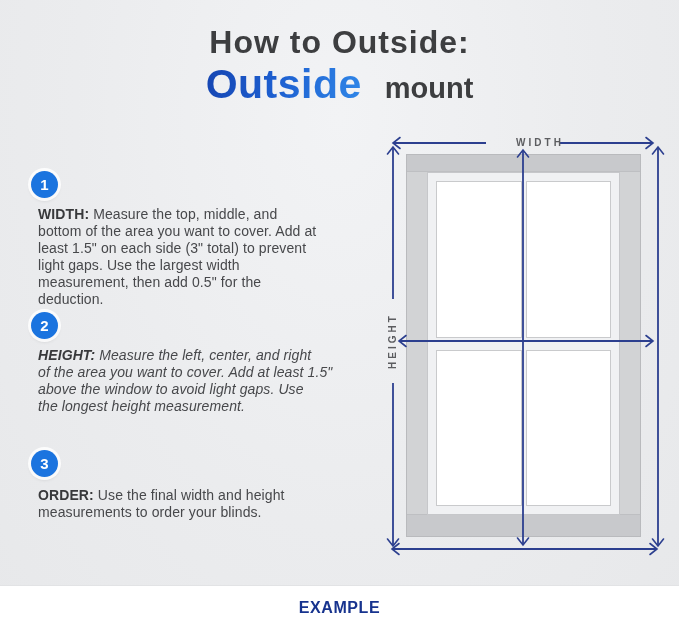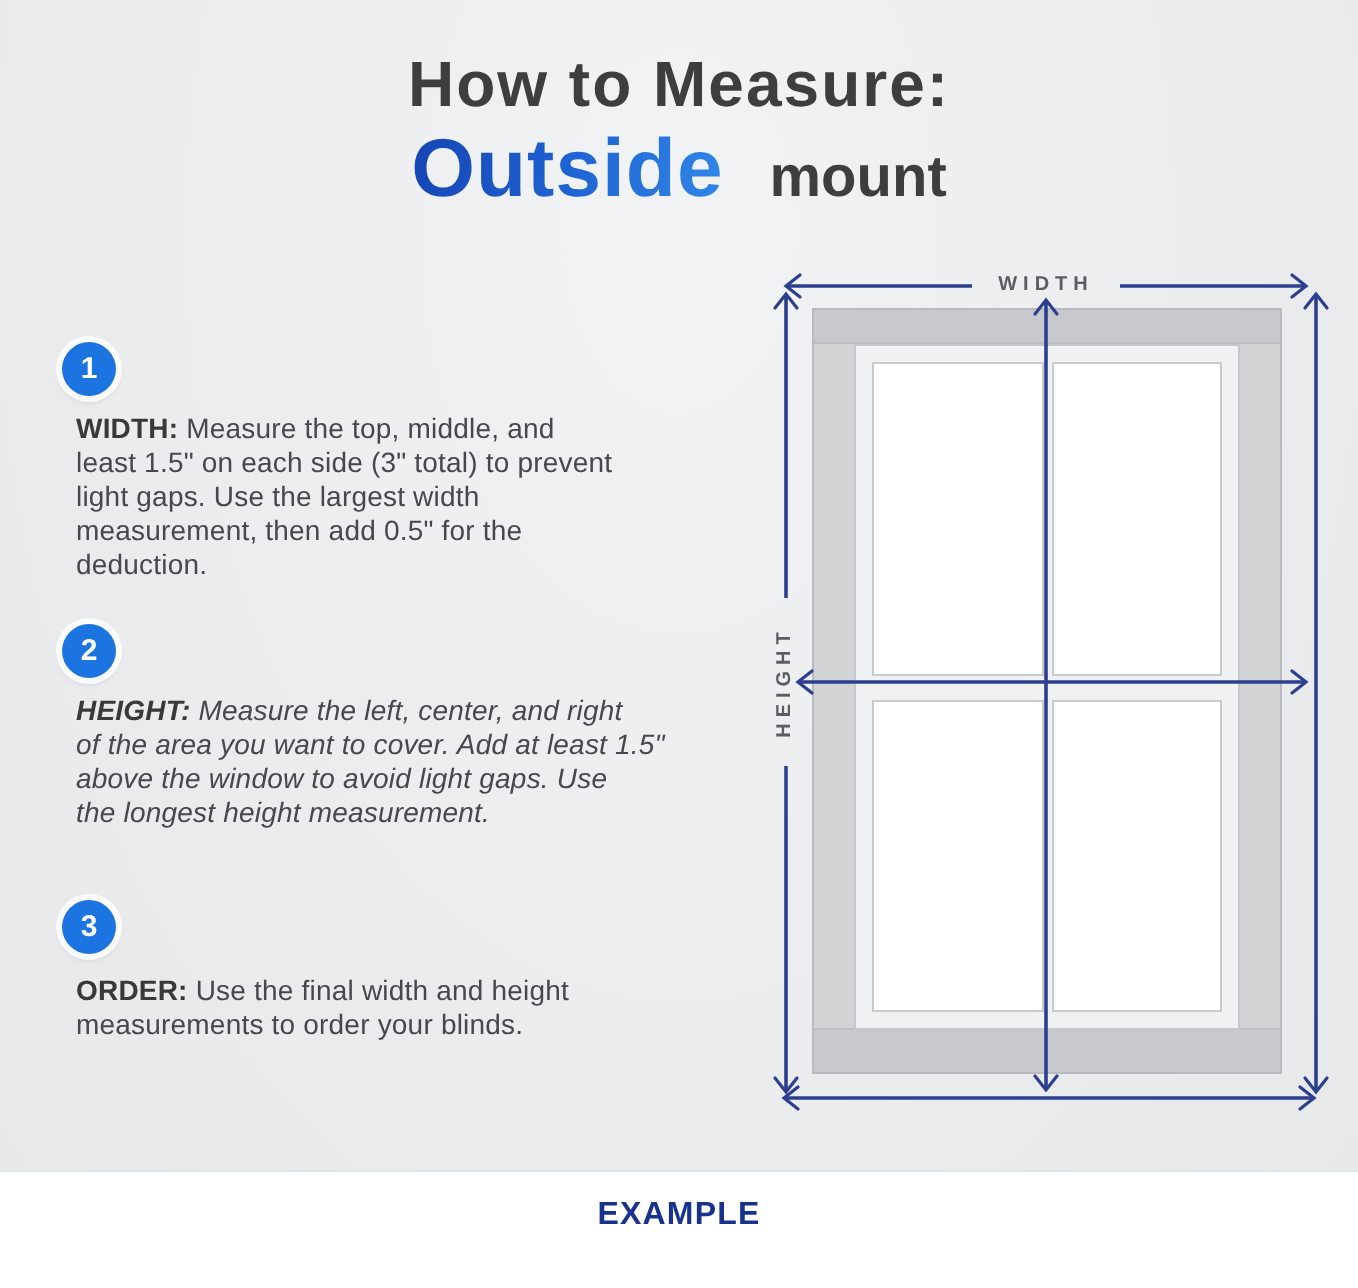--- a/index.html
+++ b/index.html
@@ -63,45 +63,46 @@
   .pane:nth-child(3){ grid-column:1; grid-row:3; }
   .pane:nth-child(4){ grid-column:3; grid-row:3; }
 
   .arrows { position:absolute; left:0; top:0; width:290px; height:430px; }
   .arrows line { stroke:#2c3f8f; stroke-width:1.8; }
 
   .dim-label {
     position:absolute; color:#5c5d60; font-size:10px; font-weight:700;
     letter-spacing:3px; text-align:center; line-height:12px;
   }
-  .width-label  { left:101px; top:4px; width:74px; }
+  .width-label  { left:118px; top:4px; width:74px; }
   .height-label { left:-34px; top:202px; width:84px; transform:rotate(-90deg); }
 
   
   .example {
     position:absolute; left:0; top:585px; width:679px; height:59px;
     background:#ffffff; border-top:1px solid #e2e3e5; text-align:center; box-sizing:border-box;
   }
   .example-heading { padding-top:13px; font-size:16px; font-weight:700; color:#17338e; letter-spacing:0.6px; line-height:17px; }
   .example-line { margin-top:3px; font-size:14.5px; color:#3f4043; line-height:17px; }
   .example-line b { color:#2b2c2f; font-weight:700; }
 </style>
 </head>
 <body>
 
 <div class="canvas">
 
   <div class="header">
-    <div class="title-line1">How to Measure:</div>
+    <div class="title-line1">How to Outside:</div>
     <div class="title-line2"><span class="outside">Outside</span><span class="mount">mount</span></div>
   </div>
 
   <div class="badge badge1">1</div>
   <div class="step-text step1">
     <div class="step-line"><b>WIDTH:</b> <span>Measure the top, middle, and</span></div>
+    <div class="step-line">bottom of the area you want to cover. Add at</div>
     <div class="step-line">least 1.5" on each side (3" total) to prevent</div>
     <div class="step-line">light gaps. Use the largest width</div>
     <div class="step-line">measurement, then add 0.5" for the</div>
     <div class="step-line">deduction.</div>
   </div>
 
   <div class="badge badge2">2</div>
   <div class="step-text step2">
     <div class="step-line"><b>HEIGHT:</b> <span>Measure the left, center, and right</span></div>
     <div class="step-line">of the area you want to cover. Add at least 1.5"</div>

